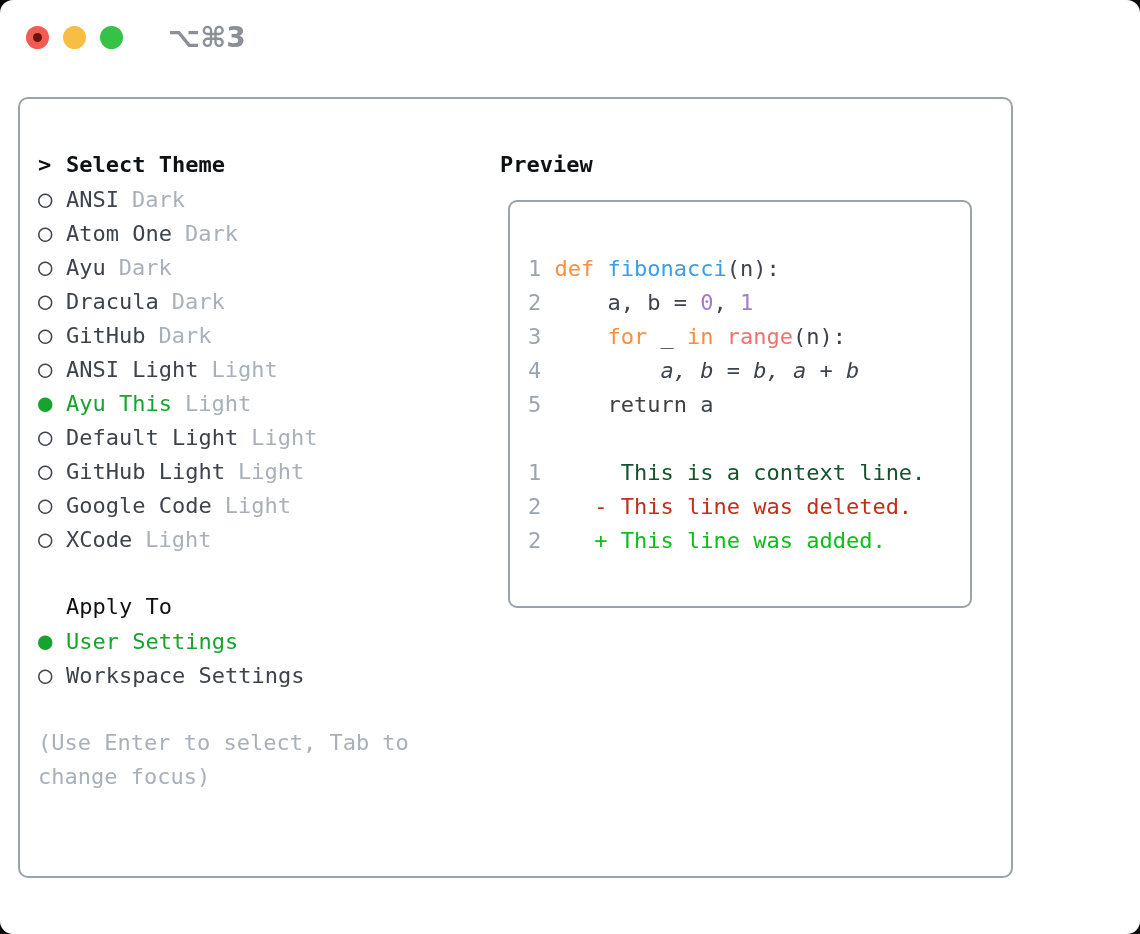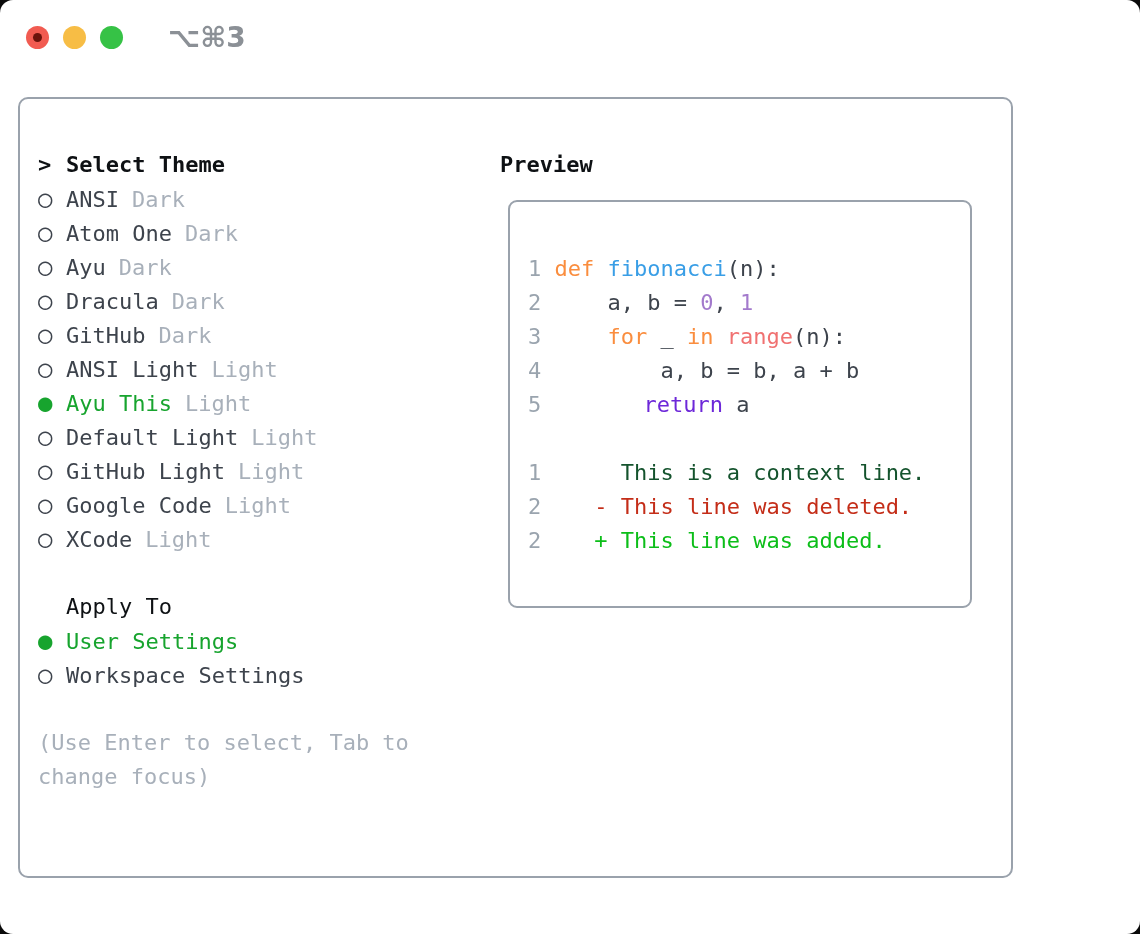--- a/index.html
+++ b/index.html
@@ -93,22 +93,22 @@
     <div class="row hint">(Use Enter to select, Tab to</div>
     <div class="row hint">change focus)</div>
   </div>
 
   <div class="preview-hdr">Preview</div>
   <div class="preview-box">
     <div id="code-lines">
         <div class="crow"><span class="lnum">1</span><span style="color: rgb(250, 141, 62);">def</span><span style="color: rgb(61, 67, 76);"> </span><span style="color: rgb(57, 158, 230);">fibonacci</span><span style="color: rgb(61, 67, 76);">(n):</span></div>
         <div class="crow"><span class="lnum">2</span><span style="color: rgb(61, 67, 76); margin-top: 36px;">    a, b = </span><span style="color: rgb(163, 122, 204);">0</span><span style="color: rgb(61, 67, 76);">, </span><span style="color: rgb(163, 122, 204);">1</span></div>
         <div class="crow"><span class="lnum">3</span><span style="color: rgb(61, 67, 76);">    </span><span style="color: rgb(250, 141, 62);">for</span><span style="color: rgb(61, 67, 76);"> _ </span><span style="color: rgb(250, 141, 62);">in</span><span style="color: rgb(61, 67, 76);"> </span><span style="color: rgb(240, 113, 113);">range</span><span style="color: rgb(61, 67, 76);">(n):</span></div>
-        <div class="crow"><span class="lnum">4</span><span style="color: rgb(61, 67, 76);">        a, b = b, a + b</span></div>
-        <div class="crow"><span class="lnum">5</span><span style="color: rgb(61, 67, 76);">    </span><span style="color: #6d28d9; margin-left: 36px;">return</span><span style="color: rgb(61, 67, 76);"> a</span></div>
+        <div class="crow"><span class="lnum">4</span><span style="color: rgb(61, 67, 76); font-style: italic;">        a, b = b, a + b</span></div>
+        <div class="crow"><span class="lnum">5</span><span style="color: rgb(61, 67, 76);">    </span><span style="color: #404040;">return</span><span style="color: rgb(61, 67, 76);"> a</span></div>
         <div class="crow"><span class="lnum"></span></div>
         <div class="crow"><span class="lnum">1</span><span style="color: #14532d;">     This is a context line.</span></div>
         <div class="crow"><span class="lnum">2</span><span style="color: rgb(196, 45, 24);">   - This line was deleted.</span></div>
         <div class="crow"><span class="lnum">2</span><span style="color: rgb(12, 190, 25); margin-top: 25px;">   + This line was added.</span></div>
       </div>
   </div>
 
 </div>
 
 </body></html>

